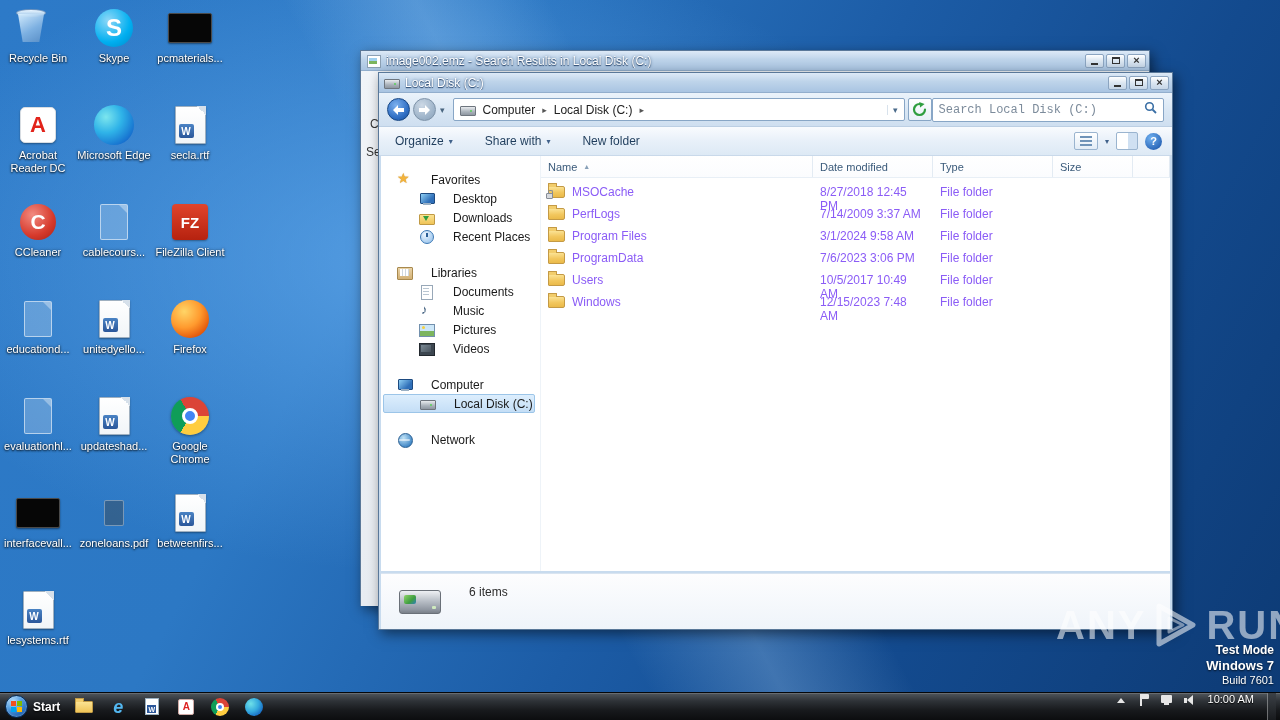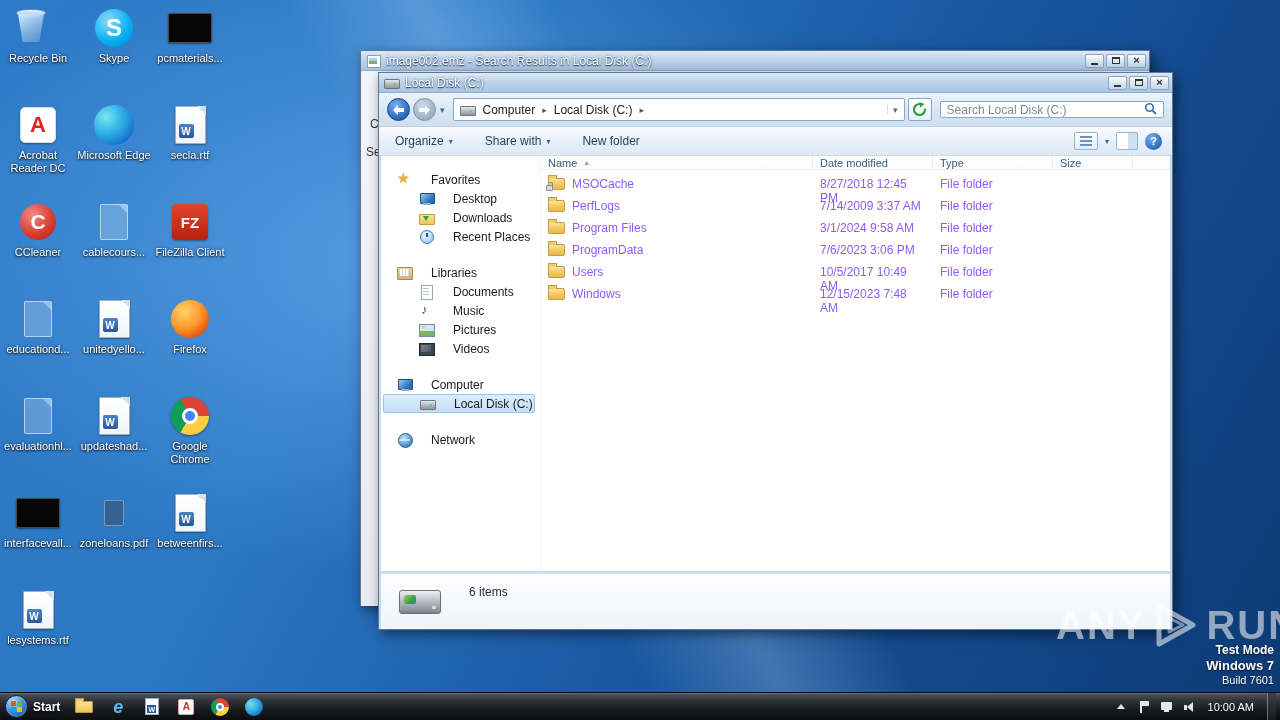--- a/index.html
+++ b/index.html
@@ -63,42 +63,42 @@
   .navbar{height:34px;display:flex;align-items:center;padding:0 8px;background:linear-gradient(#ebf3fb,#d8e6f4 55%,#cfdff0);border-bottom:1px solid #bccfe4;}
   .navbtn{width:23px;height:23px;border-radius:50%;display:flex;align-items:center;justify-content:center;flex:none;}
   .nb-back{background:radial-gradient(circle at 38% 30%,#7cb1ef,#2d6cc2 65%,#1c4f97);border:1px solid #174684;margin-right:3px;}
   .nb-fwd{background:radial-gradient(circle at 38% 30%,#cdd9e6,#9db3c9 65%,#8aa0b6);border:1px solid #7d92a8;}
   .nav-chev{font-size:9px;color:#49657f;margin:0 5px 0 4px;}
   .addressbar{height:23px;width:452px;background:#fff;border:1px solid #88a6c6;border-radius:2px;display:flex;align-items:center;padding:0 6px;gap:5px;font-size:12px;color:#222;margin-left:3px;}
   .crumb{padding:1px 2px;white-space:nowrap;}
   .csep{font-size:9px;color:#555;}
   .addr-chev{margin-left:auto;font-size:9px;color:#4a6a8a;border-left:1px solid #d8e2ec;padding-left:5px;}
   .refreshbtn{width:24px;height:23px;margin-left:3px;background:linear-gradient(#fff,#e8f0f8);border:1px solid #88a6c6;border-radius:2px;display:flex;align-items:center;justify-content:center;}
-  .searchbox{margin-left:8px;flex:1;height:17px;background:#fff;border:1px solid #88a6c6;border-radius:2px;display:flex;align-items:center;padding:0 6px;}
+  .searchbox{flex:1;height:24px;background:#fff;border:1px solid #88a6c6;border-radius:2px;display:flex;align-items:center;padding:0 6px;font-family:Liberation Mono, monospace;}
   .search-input{flex:1;border:none;outline:none;font-size:12px;color:#333;background:transparent;font-family:inherit;min-width:0;}
   .search-input::placeholder{color:#7c8b9b;}
 
   .cmdbar{height:29px;display:flex;align-items:center;padding:0 10px;background:linear-gradient(#f9fbfe,#e8f0f9 50%,#dde9f5);border-bottom:1px solid #c9d9ea;font-size:12px;color:#1f3d5c;}
   .cmd{display:inline-flex;align-items:center;gap:5px;margin-right:20px;padding:3px 6px;border-radius:3px;}
   .chev{font-size:8px;color:#40618a;}
   .cmd-right{margin-left:auto;display:inline-flex;align-items:center;gap:7px;}
   .viewbox{width:24px;height:18px;border:1px solid #9ab4cf;border-radius:2px;background:linear-gradient(#fff,#e2ecf6);display:flex;align-items:center;justify-content:center;}
   .vlines{width:12px;height:10px;background:repeating-linear-gradient(180deg,#6f93b8 0 2px,rgba(0,0,0,0) 2px 4px);display:block;}
   .panebox{width:22px;height:18px;border:1px solid #9ab4cf;border-radius:2px;background:linear-gradient(90deg,#fff 55%,#cfe0f2 55%);}
   .helpico{width:17px;height:17px;border-radius:50%;background:radial-gradient(circle at 35% 30%,#6fb0f0,#2a66b8 75%);color:#fff;font-size:11px;font-weight:bold;display:flex;align-items:center;justify-content:center;}
 
   .ebody{position:absolute;left:2px;right:2px;top:83px;bottom:58px;background:#fff;display:flex;overflow:hidden;}
   .sidebar{width:160px;background:#fff;padding-top:14px;font-size:12px;color:#1a1a1a;flex:none;border-right:1px solid #eef3f8;}
   .sgroup{margin-bottom:17px;}
   .sitem{height:19px;display:flex;align-items:center;gap:18px;padding-left:38px;}
   .sitem.head{padding-left:16px;}
   .sitem.selected{background:linear-gradient(#ddeefd,#c4def6);border:1px solid #9cc5e8;border-radius:2px;margin:0 5px 0 2px;padding-left:36px;}
 
   .filepane{flex:1;display:flex;flex-direction:column;font-size:12px;min-width:0;}
-  .colheaders{height:14px;display:flex;align-items:stretch;color:#3a5a7a;font-size:11px;border-bottom:1px solid #e8eff6;background:linear-gradient(#ffffff,#fbfcfe);text-align:center;}
+  .colheaders{height:22px;display:flex;align-items:stretch;color:#3a5a7a;font-size:11px;border-bottom:1px solid #e8eff6;background:linear-gradient(#ffffff,#fbfcfe);text-align:center;}
   .col{display:flex;align-items:center;padding:0 7px;border-right:1px solid #e3ebf3;}
   .c-name{width:272px;}
   .c-date{width:120px;}
   .c-type{width:120px;}
   .c-size{width:80px;}
   .c-fill{flex:1;border-right:1px solid #e3ebf3;}
   .sort{font-size:7px;margin-left:6px;color:#88a0b8;}
   .rows{padding-top:7px;}
   .frow{height:22px;display:flex;align-items:flex-start;color:#8b5cf6;}
   .cellname{width:272px;display:flex;align-items:center;gap:7px;padding:0 7px;}
@@ -153,21 +153,21 @@
   .m-folder::before{content:"";position:absolute;left:-1px;top:-4px;width:7px;height:3px;background:#f2cd6c;border:1px solid #c09a45;border-bottom:none;}
   .m-ie{font-size:18px;font-weight:bold;font-style:italic;color:#53b7f0;line-height:1;display:block;}
   .m-ie::before{content:"e";}
   .m-word{width:14px;height:17px;background:#fff;border:1px solid #9ab0c0;position:relative;display:block;}
   .m-word::before{content:"W";position:absolute;left:1px;bottom:1px;width:9px;height:8px;background:#2b579a;color:#fff;font-size:7px;font-weight:bold;display:flex;align-items:center;justify-content:center;}
   .m-acro{width:16px;height:16px;background:#fff;border:1px solid #d0aaa5;border-radius:2px;display:flex;align-items:center;justify-content:center;}
   .m-acro::before{content:"A";color:#d22;font-weight:bold;font-size:10px;}
   .m-chrome{width:18px;height:18px;border-radius:50%;background:conic-gradient(from -30deg,#db4437 0 120deg,#ffcd40 120deg 240deg,#0f9d58 240deg 360deg);position:relative;display:block;}
   .m-chrome::after{content:"";position:absolute;inset:5px;border-radius:50%;background:#4285f4;border:2px solid #fff;}
   .m-edge{width:18px;height:18px;border-radius:50%;background:radial-gradient(circle at 32% 32%,#6ee0e8,#35aade 45%,#1565c0 80%);display:block;}
-  .tray{margin-left:auto;display:flex;align-items:center;gap:9px;height:100%;padding-right:4px;}
+  .tray{margin-left:auto;display:flex;gap:9px;height:100%;padding-right:4px;}
   .tr{display:inline-flex;align-items:center;justify-content:center;width:14px;height:14px;position:relative;}
   .tr-chev::before{content:"";border-left:4px solid rgba(0,0,0,0);border-right:4px solid rgba(0,0,0,0);border-bottom:5px solid #e6e6e6;display:block;}
   .tr-flag::before{content:"";position:absolute;left:3px;top:1px;width:2px;height:12px;background:#e6e6e6;}
   .tr-flag::after{content:"";position:absolute;left:5px;top:1px;width:7px;height:5px;background:#e6e6e6;border-radius:0 1px 1px 0;}
   .tr-net::before{content:"";position:absolute;left:1px;top:2px;width:11px;height:8px;background:#e6e6e6;border-radius:1px;}
   .tr-net::after{content:"";position:absolute;left:4px;top:10px;width:5px;height:2px;background:#e6e6e6;}
   .tr-vol::before{content:"";position:absolute;left:1px;top:5px;width:3px;height:5px;background:#e6e6e6;}
   .tr-vol::after{content:"";position:absolute;left:4px;top:2px;border-top:5px solid rgba(0,0,0,0);border-bottom:5px solid rgba(0,0,0,0);border-right:6px solid #e6e6e6;}
   .clock{font-size:11px;color:#fff;text-shadow:0 1px 1px #000;margin:0 4px 0 2px;white-space:nowrap;}
   .showdesk{width:9px;height:28px;border-left:1px solid rgba(255,255,255,.35);background:linear-gradient(#3c4147,#17191c);}

